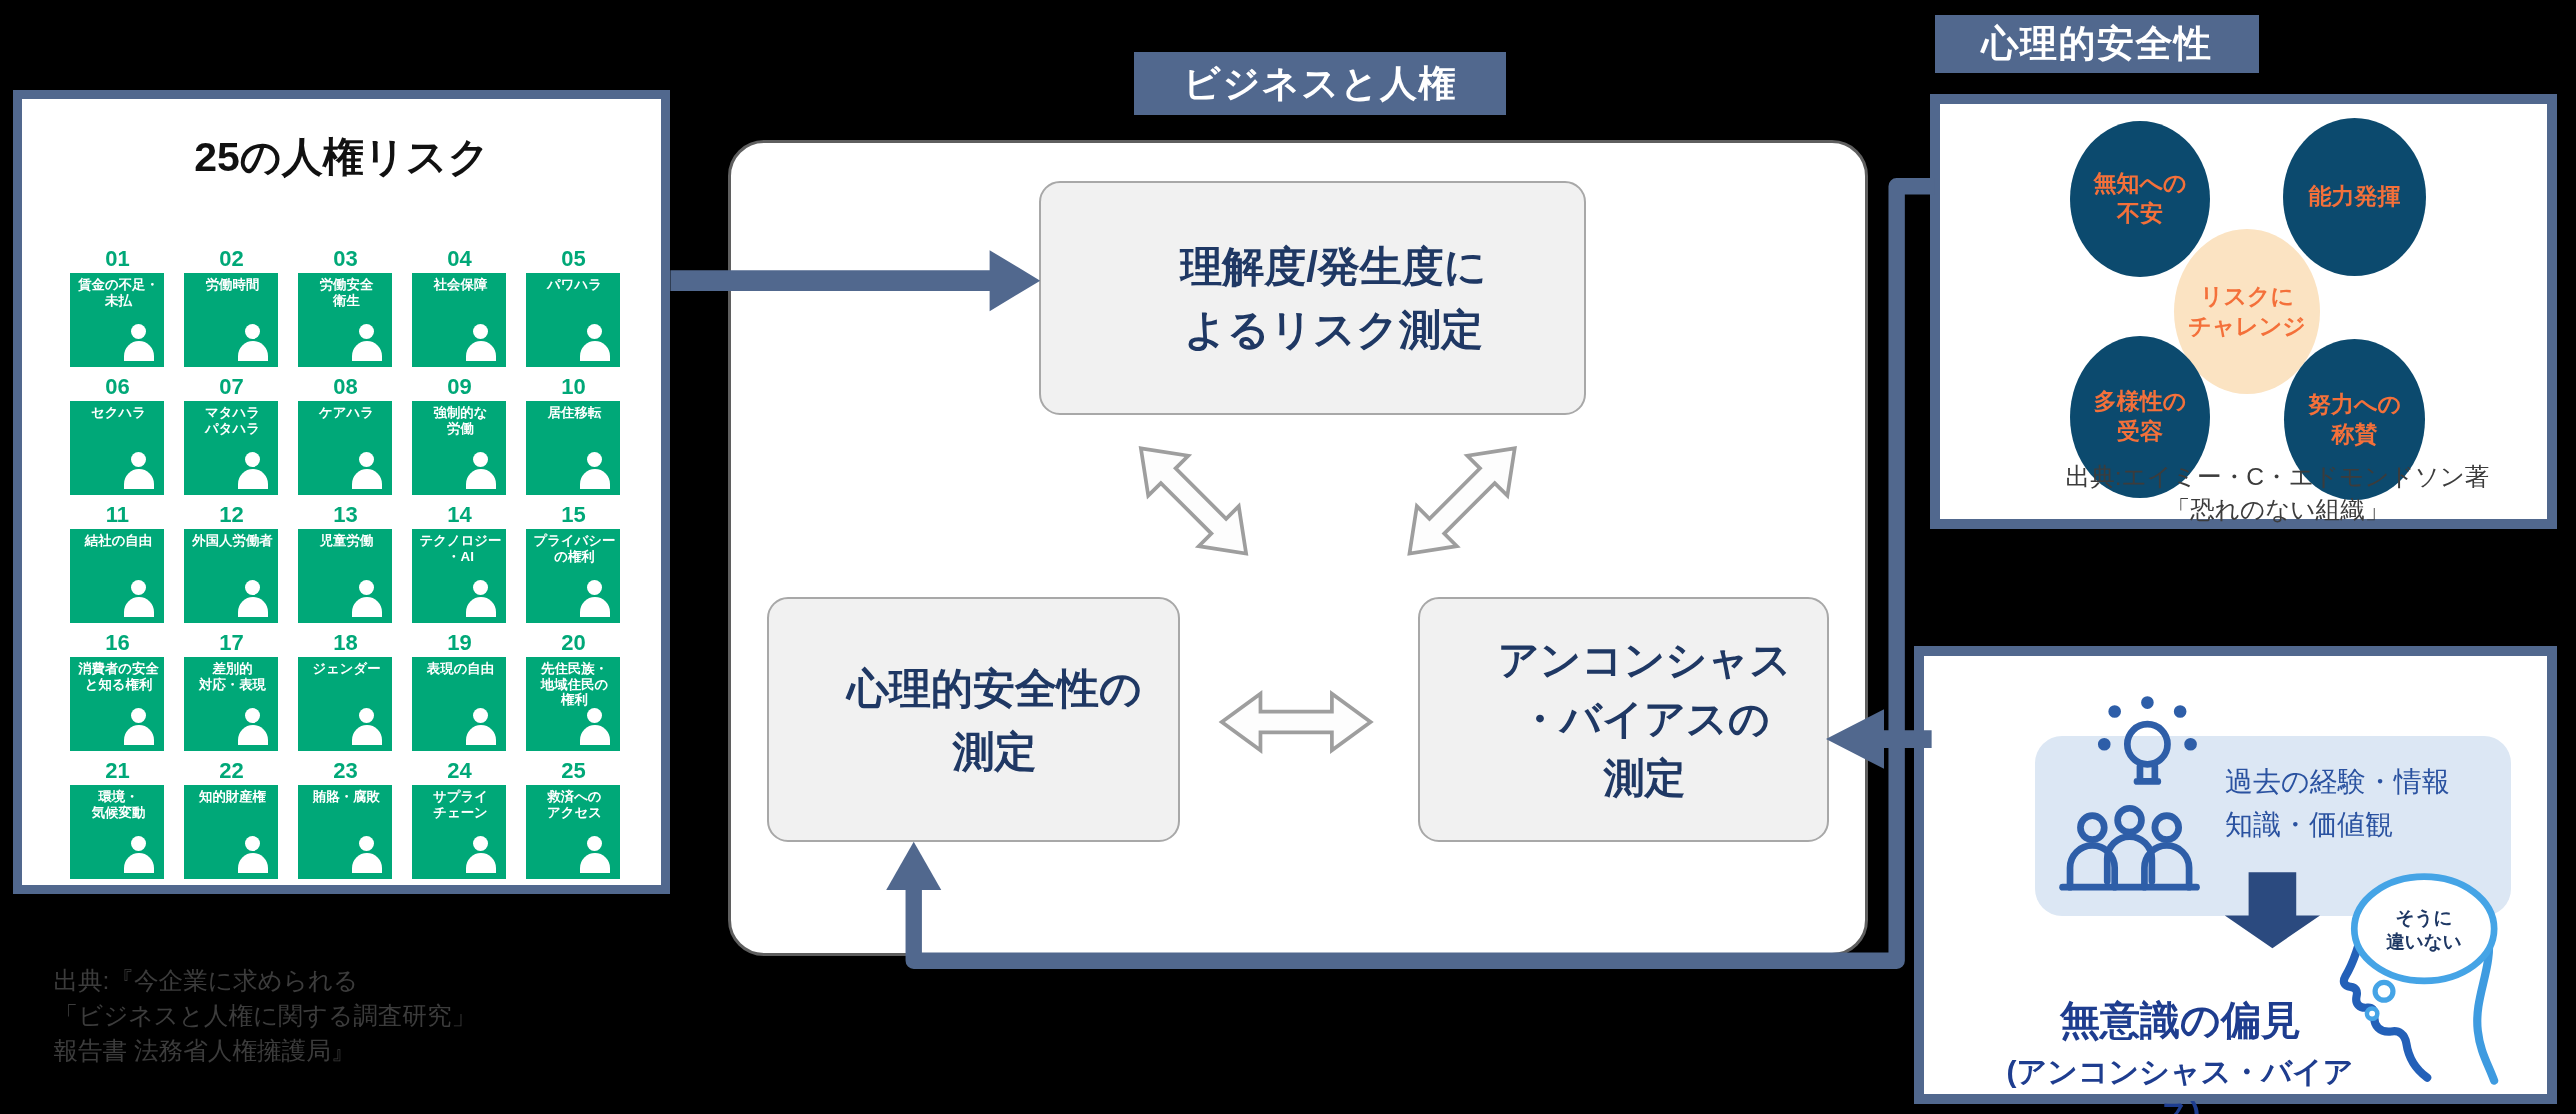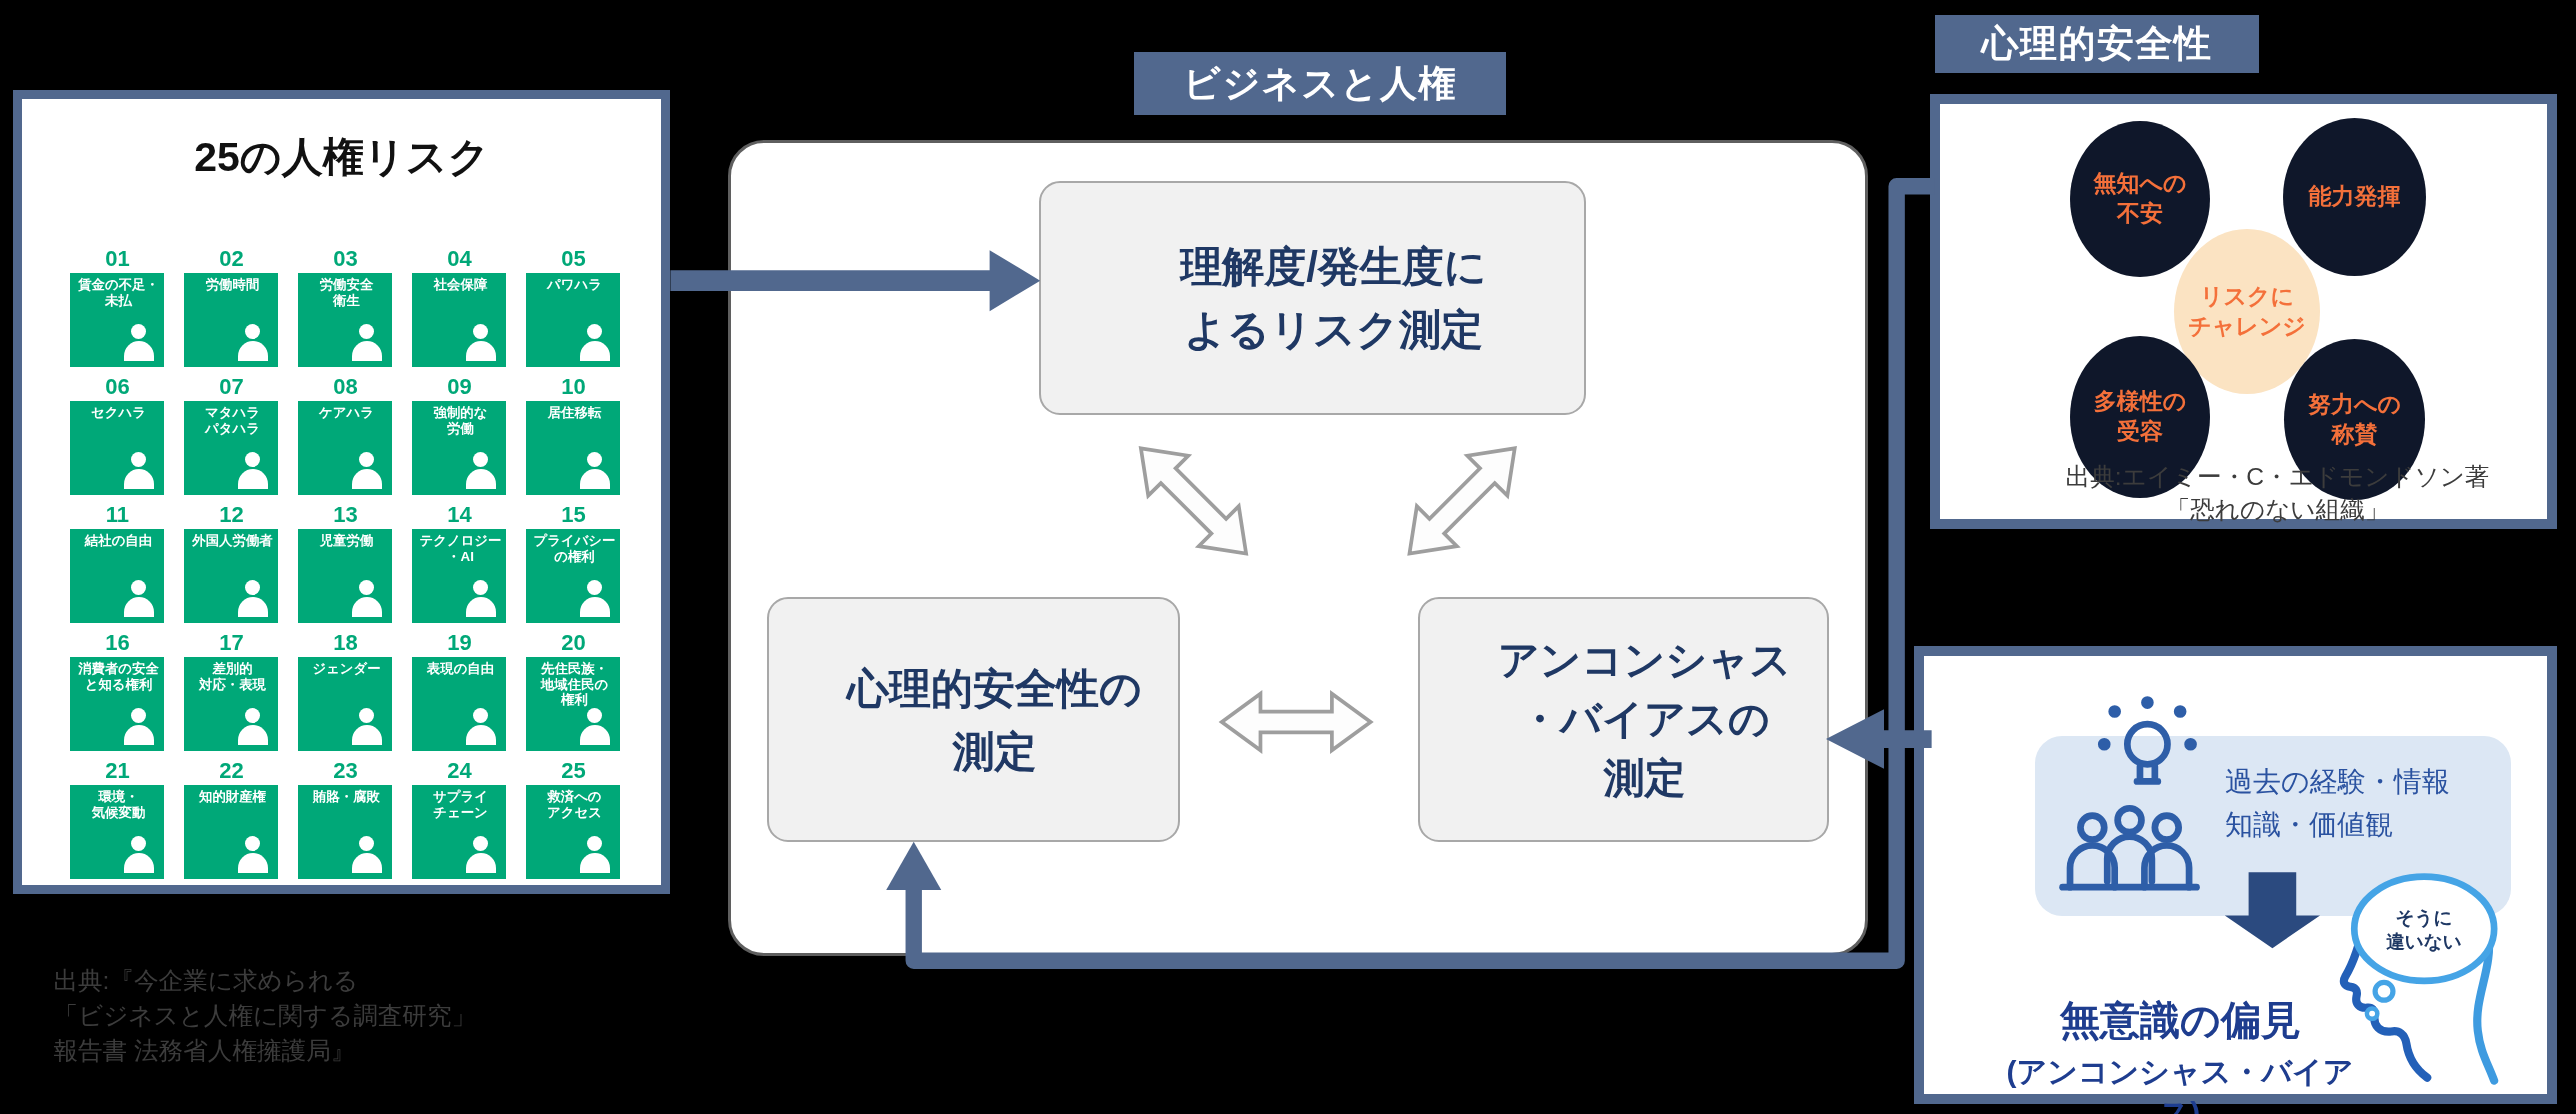--- a/index.html
+++ b/index.html
@@ -39,21 +39,21 @@
   .measure-box{position:absolute;background:#F1F1F1;border:2.2px solid #A8A8A8;border-radius:21px;
               box-sizing:border-box;display:flex;align-items:center;justify-content:center;
               text-align:center;color:#1F3864;font-weight:bold;white-space:pre-line;z-index:2;padding-left:42px;}
   #box-top{left:1039px;top:181px;width:547px;height:234px;font-size:42px;line-height:1.5;}
   #box-left{left:767px;top:597px;width:413px;height:245px;font-size:42px;line-height:1.5;}
   #box-right{left:1418px;top:597px;width:411px;height:245px;font-size:41px;line-height:1.44;}
 
   
   #psy-panel{position:absolute;left:1930px;top:94px;width:627px;height:435px;
               background:#fff;border:10.4px solid #51688E;box-sizing:border-box;z-index:1;}
-  .psy-circle{position:absolute;border-radius:50%;background:#0f172a;display:flex;
+  .psy-circle{position:absolute;border-radius:50%;background:#0c4a6e;display:flex;
               align-items:center;justify-content:center;text-align:center;
               color:#F4703A;font-weight:bold;font-size:23px;line-height:1.3;white-space:pre-line;z-index:2;}
   .pos-0{left:2070px;top:121px;width:140px;height:156px;}
   .pos-1{left:2283px;top:118px;width:143px;height:158px;}
   .pos-2{left:2174px;top:229px;width:146px;height:165px;background:#FBE3C2;}
   .pos-3{left:2070px;top:336px;width:140px;height:162px;}
   .pos-4{left:2284px;top:339px;width:141px;height:161px;}
   #psy-citation{position:absolute;left:2002px;top:460px;width:551px;text-align:center;
               font-size:24.6px;line-height:1.35;color:#3C3C3C;white-space:pre-line;z-index:2;}
 

